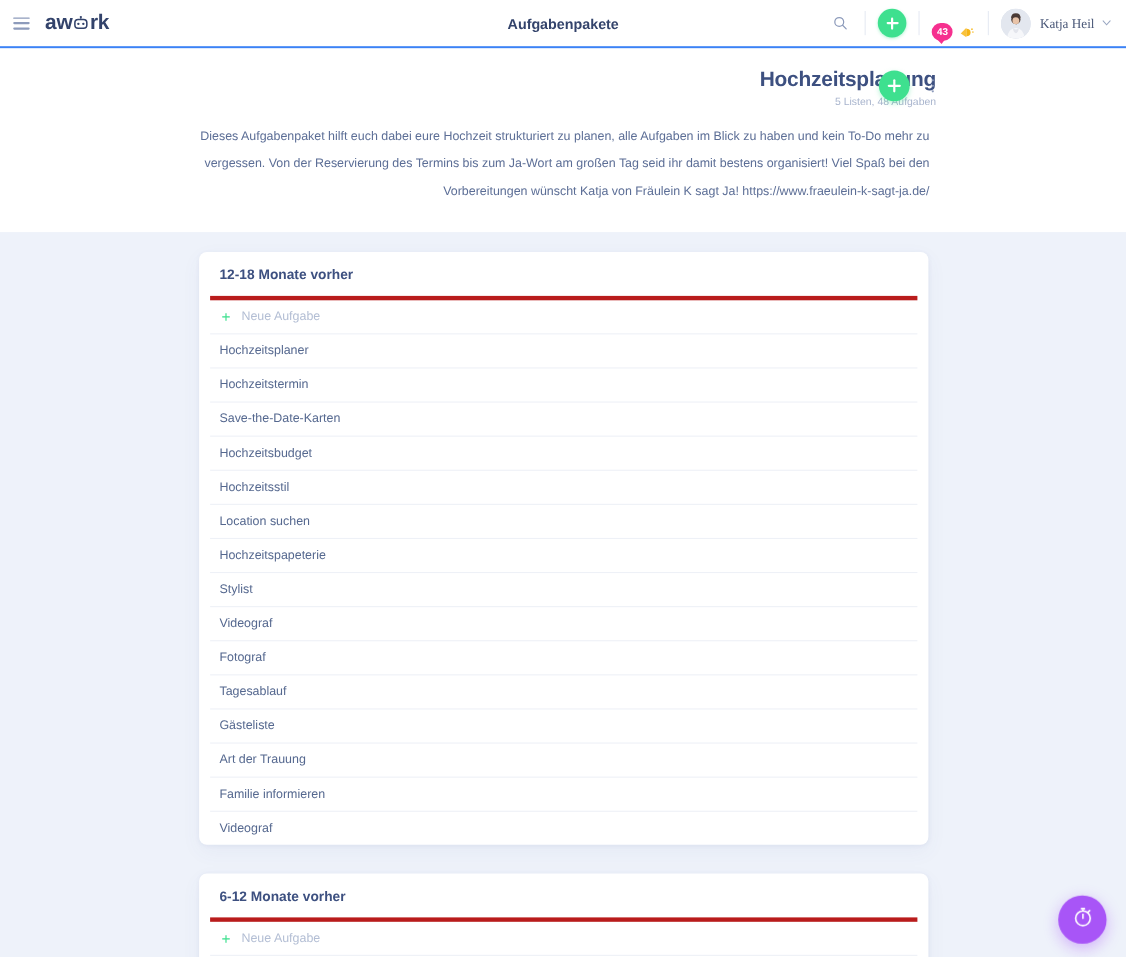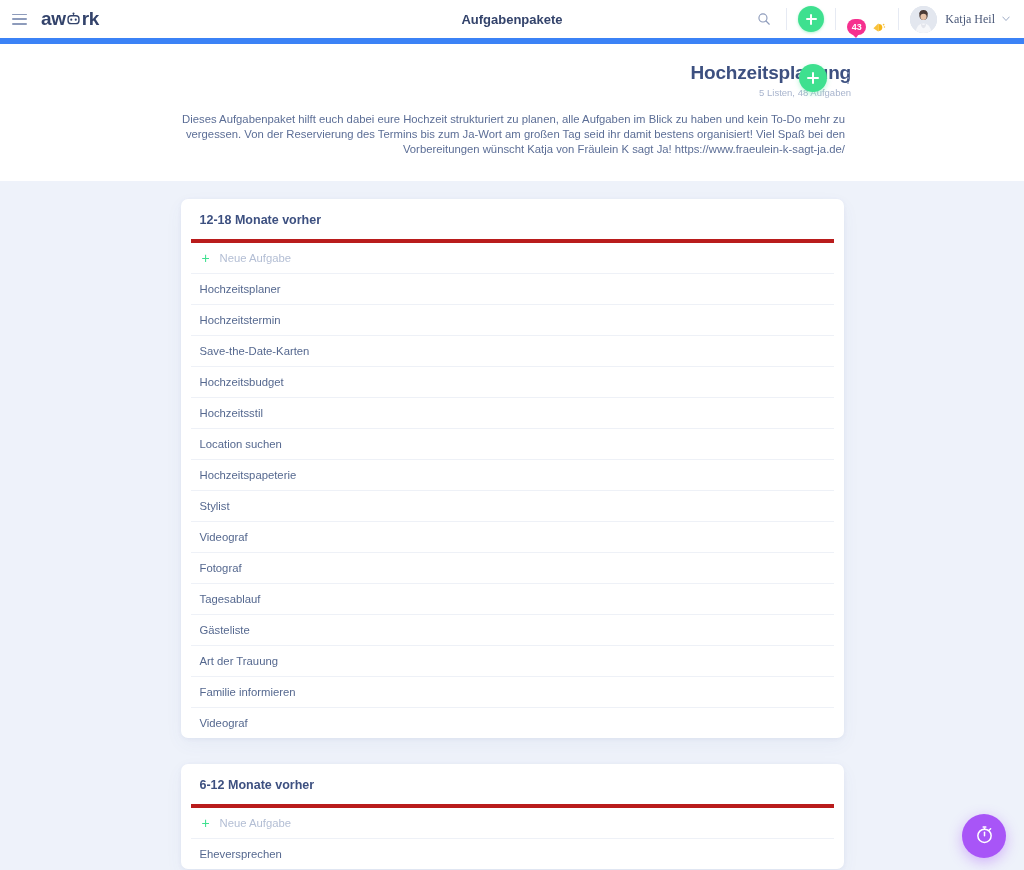--- a/index.html
+++ b/index.html
@@ -17,21 +17,21 @@
     -webkit-font-smoothing: antialiased;
   }
 
   
   .topbar {
     height: 44px;
     background: #ffffff;
     display: flex;
     align-items: center;
     position: relative;
-    border-bottom: 6px solid #3b82f6;
+    border-bottom: 2px solid #3b82f6;
   }
 
   .topbar-left {
     display: flex;
     align-items: center;
     padding-left: 12px;
     gap: 14px;
   }
 
   .hamburger {
@@ -206,21 +206,21 @@
     letter-spacing: -0.2px;
     margin-bottom: 3px;
   }
   .proj-meta {
     font-size: 9.5px;
     color: #a8b4cd;
     margin-bottom: 14px;
   }
   .proj-desc {
     font-size: 11.3px;
-    line-height: 15px;
+    line-height: 25px;
     color: #5c6e96;
     max-width: 672px;
   }
 
   .proj-actions {
     position: absolute;
     top: 2px; right: -4px;
     display: flex;
     align-items: center;
     gap: 14px;

